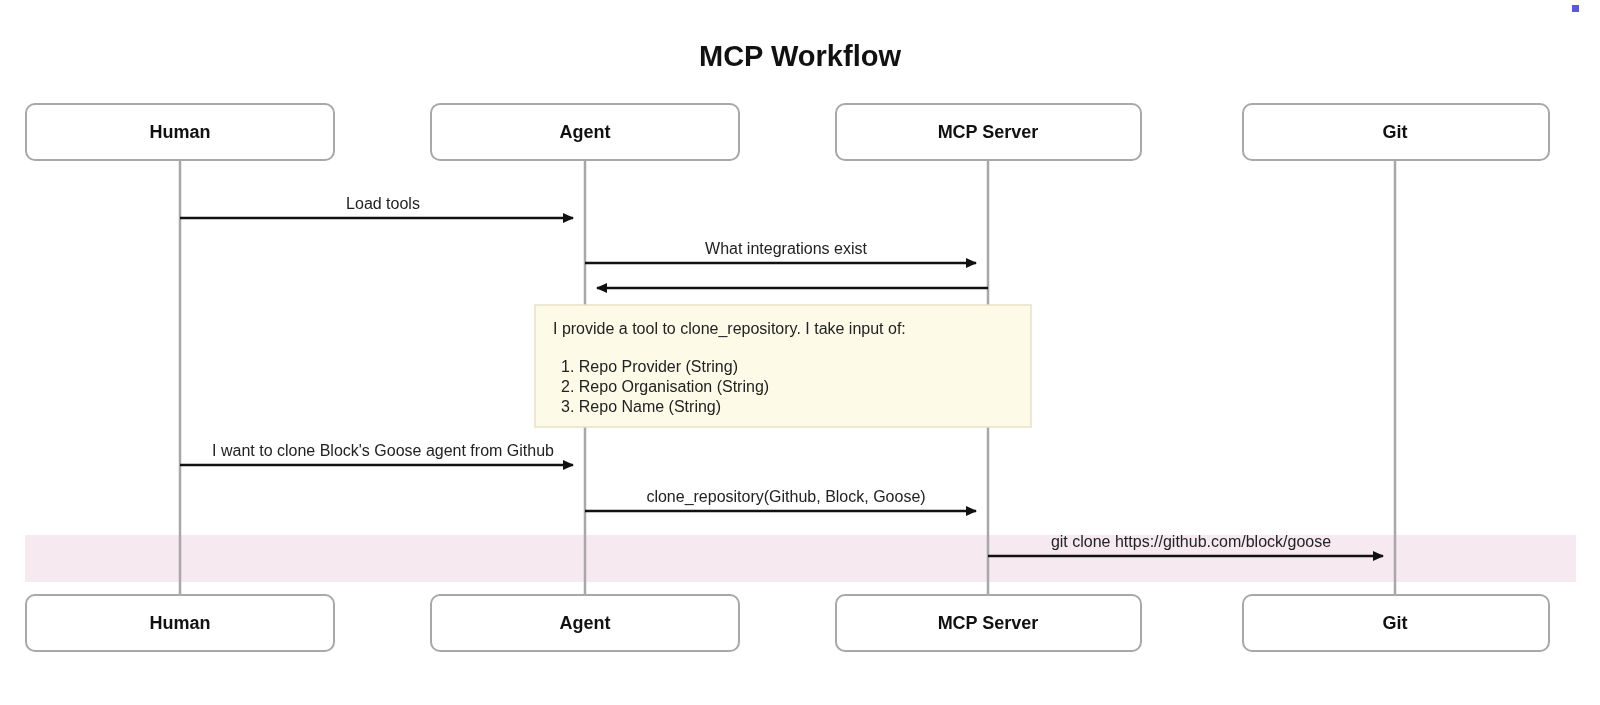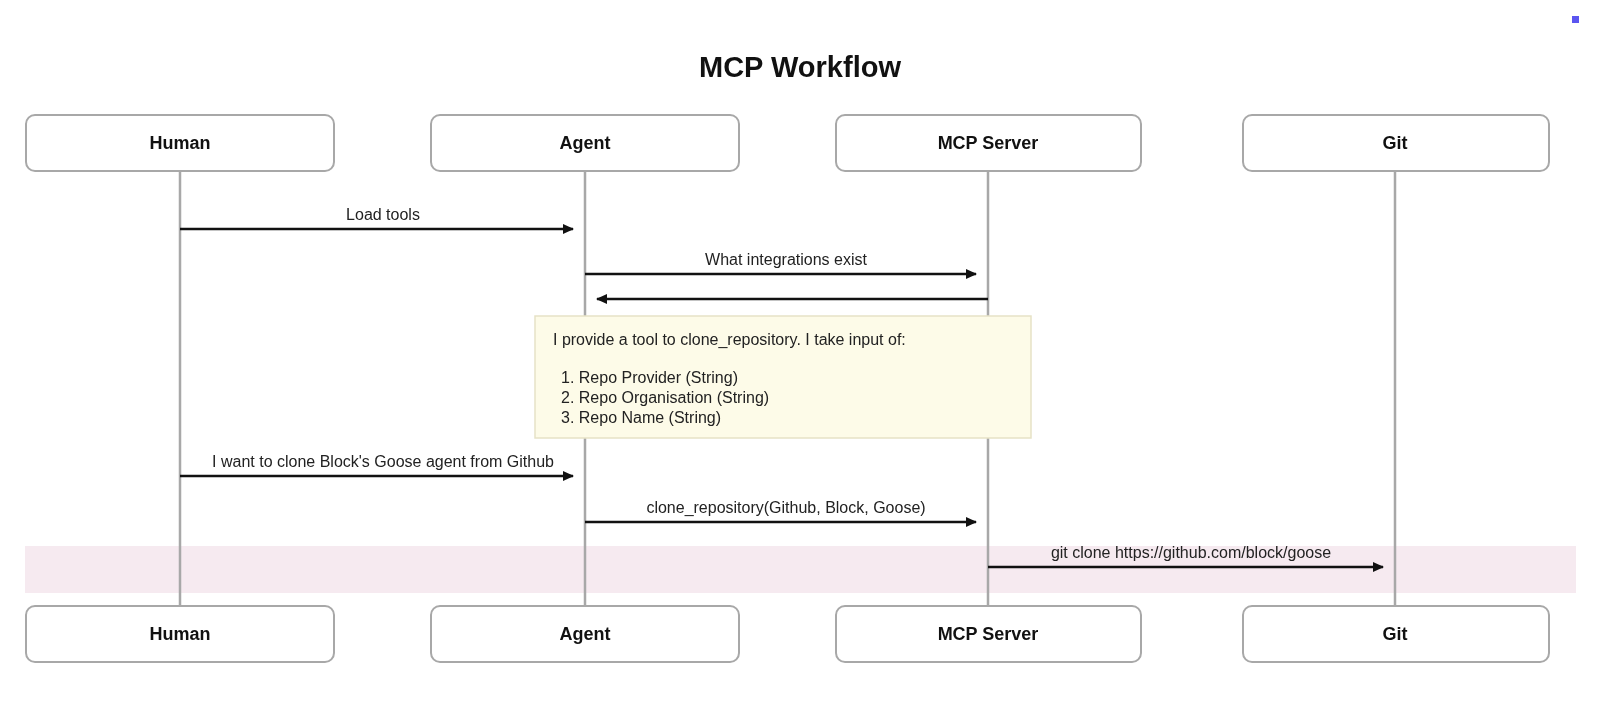--- a/index.html
+++ b/index.html
@@ -11,21 +11,20 @@
     width: 1600px;
     height: 705px;
     position: relative;
     overflow: hidden;
     font-family: "Liberation Sans", sans-serif;
     color: #333333;
   }
   #diagram-root {
     position: absolute;
     inset: 0;
-    margin-top: 11px;
   }
   svg#seq-svg {
     position: absolute;
     top: 0;
     left: 0;
     width: 1600px;
     height: 705px;
     display: block;
   }
   .diagram-title {

